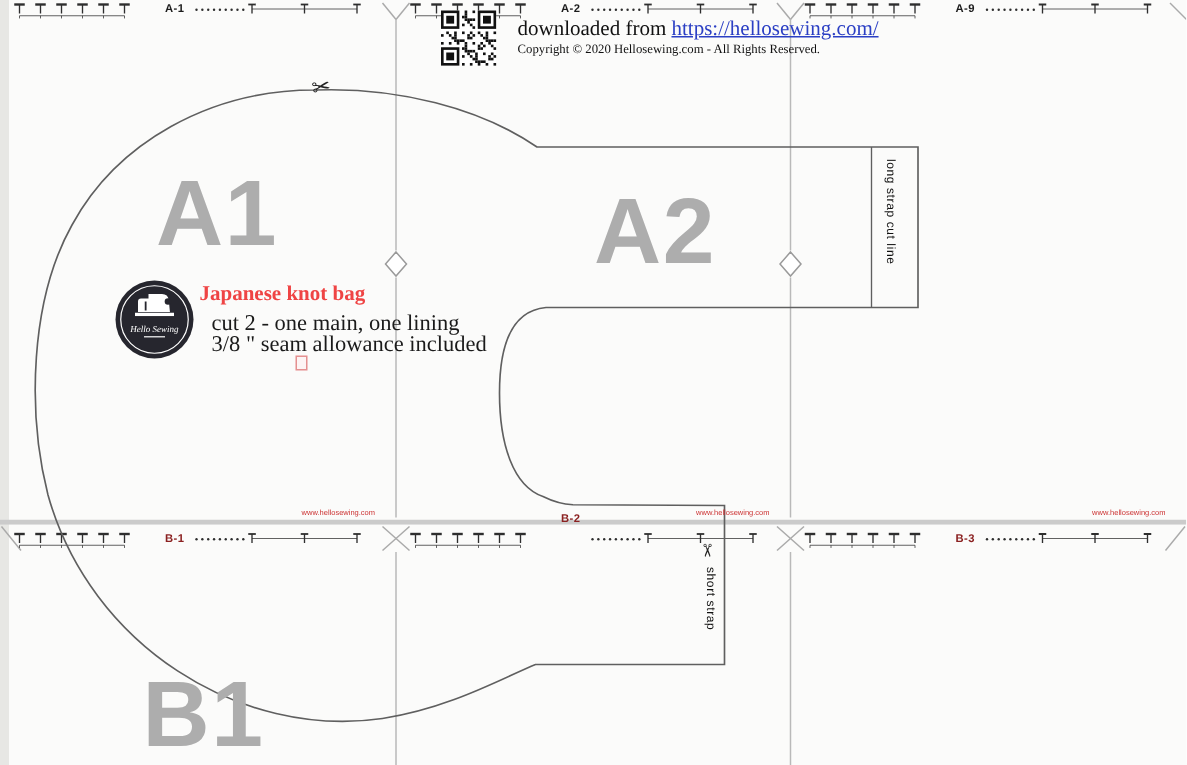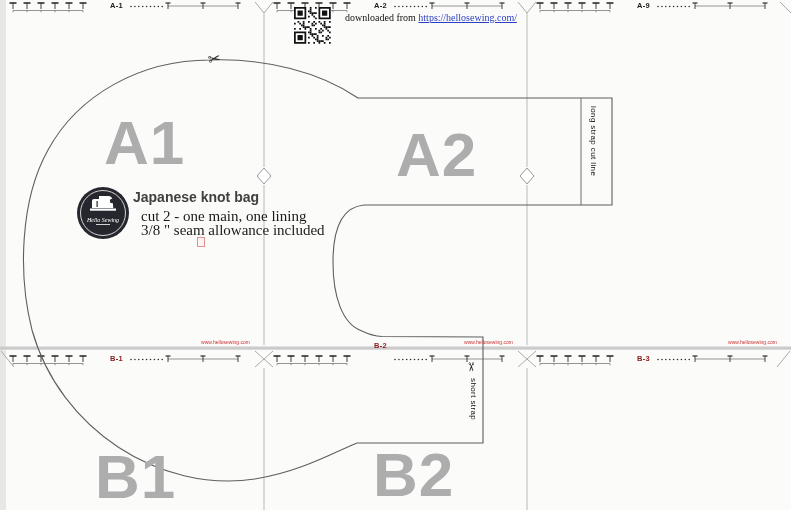--- a/index.html
+++ b/index.html
@@ -5,24 +5,24 @@
   html,body{margin:0;padding:0;background:#ffffff;}
   .stage{position:relative;width:791px;height:510px;background:#fbfbfa;overflow:hidden;
          font-family:"Liberation Sans",sans-serif;color:#222;}
   .edge-strip{position:absolute;left:0;top:0;width:6px;height:510px;background:#e7e7e4;}
   svg.layer{position:absolute;left:0;top:0;}
   .abs{position:absolute;}
   .ruler-label{font-size:7.5px;font-weight:bold;letter-spacing:.3px;color:#1b1b1b;width:26px;text-align:right;}
   .ruler-label.bred{color:#8b2121;}
   .big-letter{font-size:62px;font-weight:bold;color:#adadad;line-height:1;letter-spacing:1px;
               font-family:"Liberation Sans",sans-serif;}
-  .hdr-line{font-family:"Liberation Serif",serif;font-size:10px;color:#111;white-space:nowrap;}
+  .hdr-line{font-family:"Liberation Serif",serif;font-size:14px;color:#111;white-space:nowrap;}
   .hdr-line a{color:#2b3fc4;text-decoration:underline;}
   .copyright{font-family:"Liberation Serif",serif;font-size:8.5px;color:#111;white-space:nowrap;}
-  .pat-title{font-family:Liberation Sans, sans-serif;font-size:14px;font-weight:bold;color:#404040;white-space:nowrap;}
+  .pat-title{font-family:Liberation Serif, serif;font-size:14px;font-weight:bold;color:#ef4444;white-space:nowrap;}
   .pat-sub{font-family:"Liberation Serif",serif;font-size:15px;color:#1a1a1a;white-space:nowrap;}
   .red-box{width:6px;height:8px;border:1px solid #e49090;background:#fdf4f4;}
   .vtext{writing-mode:vertical-rl;font-size:8px;color:#111;letter-spacing:.4px;white-space:nowrap;}
   .scissors{font-size:15px;color:#222;line-height:1;display:inline-block;}
   .watermark{font-size:5px;color:#cc3333;width:60px;text-align:right;white-space:nowrap;overflow:hidden;}
 </style>
 </head>
 <body>
 
 <div class="stage">
@@ -376,33 +376,33 @@
         <circle cx="112" cy="201" r="2.2" fill="#26262e"></circle>
         <rect x="96.5" y="201" width="1.2" height="6" fill="#26262e"></rect>
         <text x="103" y="221.5" text-anchor="middle" fill="#ffffff" font-size="6" font-style="italic" font-family="&quot;Liberation Serif&quot;,serif">Hello Sewing</text>
         <rect x="96" y="224" width="14" height="1" fill="#ffffff" opacity="0.8"></rect>
       </g>
     </svg>
 
   <div class="abs hdr-line" style="left:345px;top:12px;">
     <span>downloaded from </span><a href="#">https://hellosewing.com/</a>
   </div>
+  <div class="abs copyright" style="left:345px;top:27px;">Copyright © 2020 Hellosewing.com - All Rights Reserved.</div>
 
   <div class="abs ruler-label" style="left:97px;top:1px;">A-1</div>
   <div class="abs ruler-label" style="left:361px;top:1px;">A-2</div>
   <div class="abs ruler-label" style="left:624px;top:1px;">A-9</div>
 
   <div class="abs ruler-label bred" style="left:97px;top:354px;">B-1</div>
   <div class="abs ruler-label bred" style="left:361px;top:341px;">B-2</div>
   <div class="abs ruler-label bred" style="left:624px;top:354px;">B-3</div>
 
   <div class="abs big-letter" style="left:104px;top:112px;">A1</div>
   <div class="abs big-letter" style="left:396px;top:124px;">A2</div>
   <div class="abs big-letter" style="left:95px;top:446px;">B1</div>
-  <div class="abs big-letter" style="left:373px;top:444px;">B2</div>
 
   <div class="abs watermark" style="left:190px;top:339px;">www.hellosewing.com</div>
   <div class="abs watermark" style="left:453px;top:339px;">www.hellosewing.com</div>
   <div class="abs watermark" style="left:717px;top:339px;">www.hellosewing.com</div>
 
   <div class="abs pat-title" style="left:133px;top:189px;">Japanese knot bag</div>
   <div class="abs pat-sub" style="left:141px;top:208px;">cut 2 - one main, one lining</div>
   <div class="abs pat-sub" style="left:141px;top:222px;">3/8 " seam allowance included</div>
   <div class="abs red-box" style="left:197px;top:237px;"></div>
 

